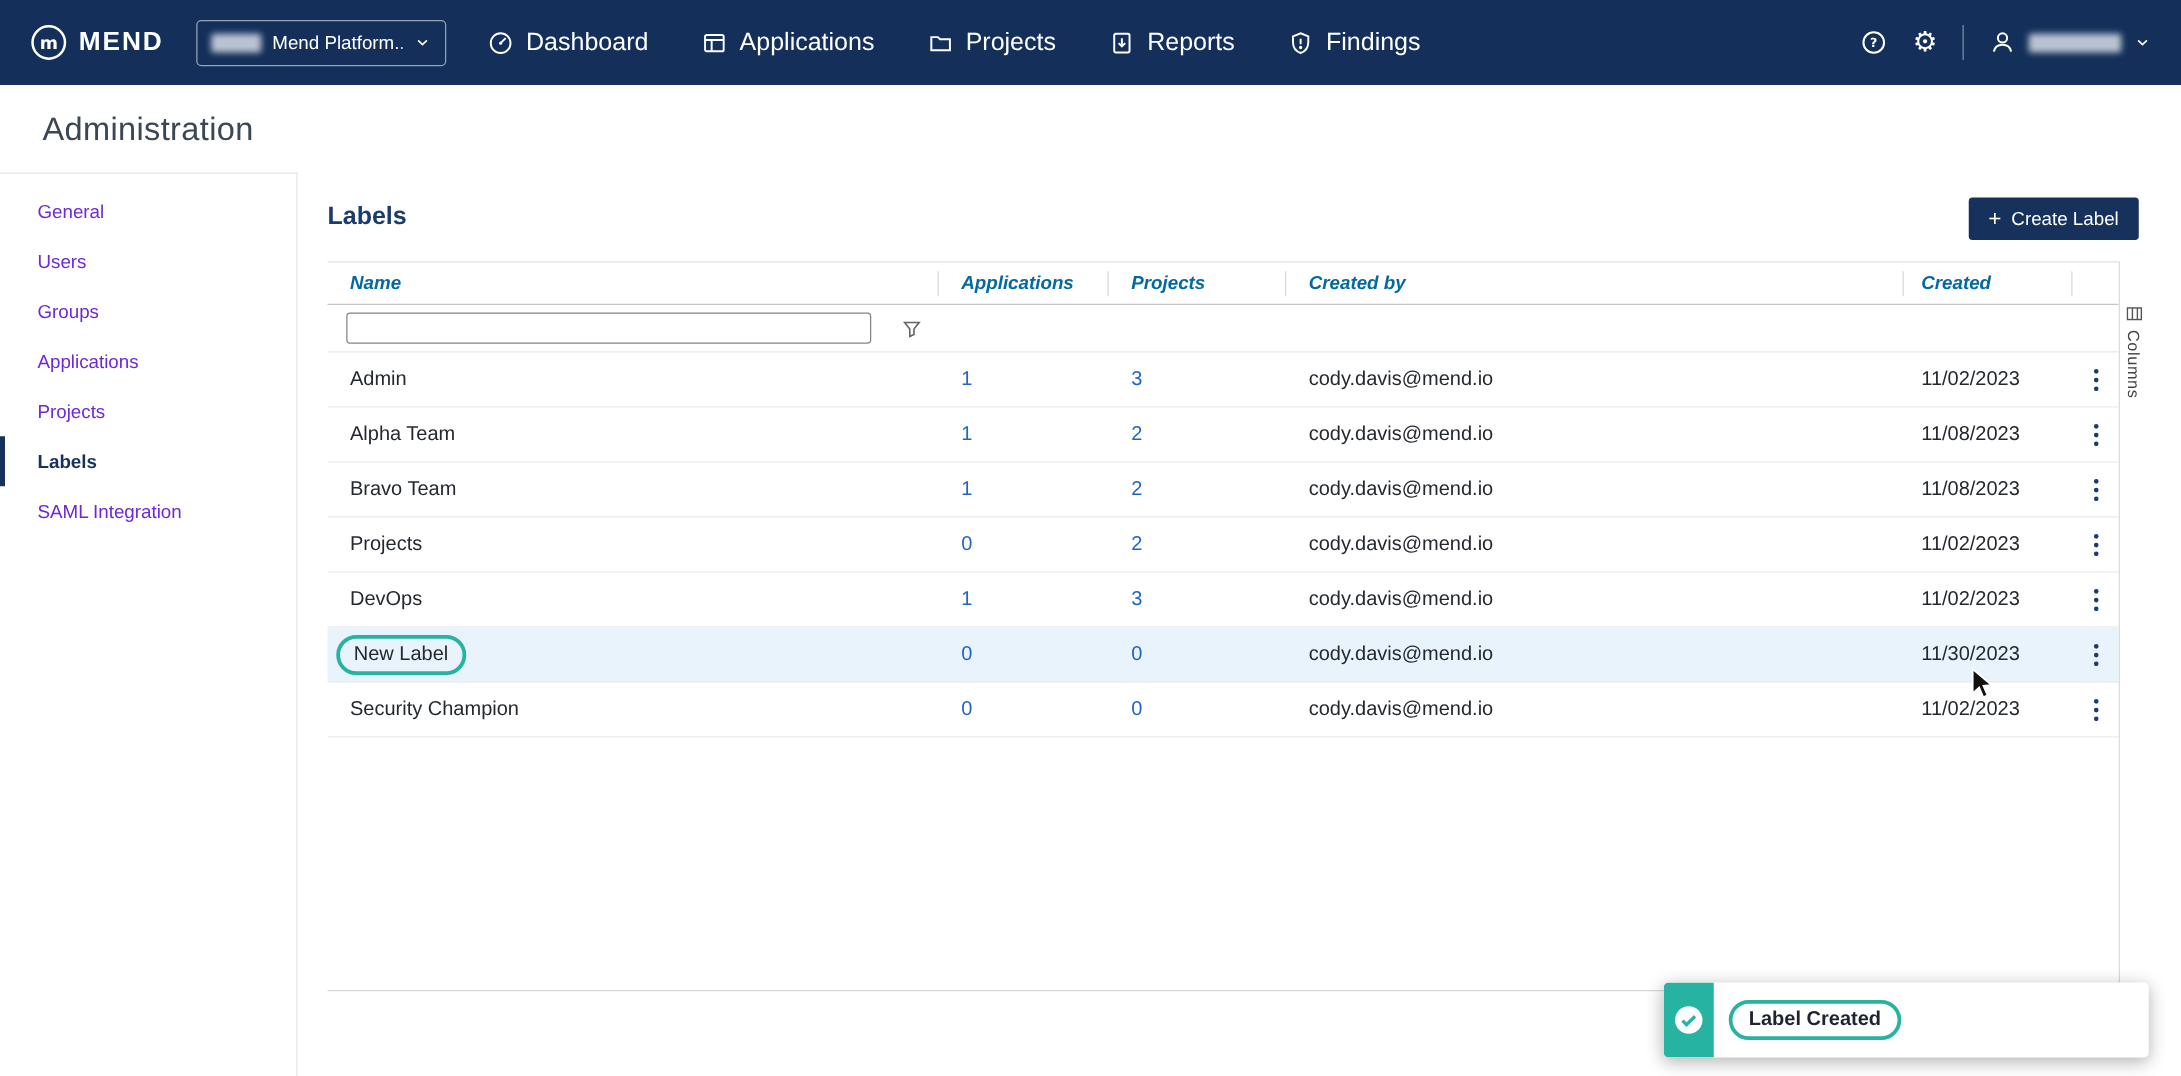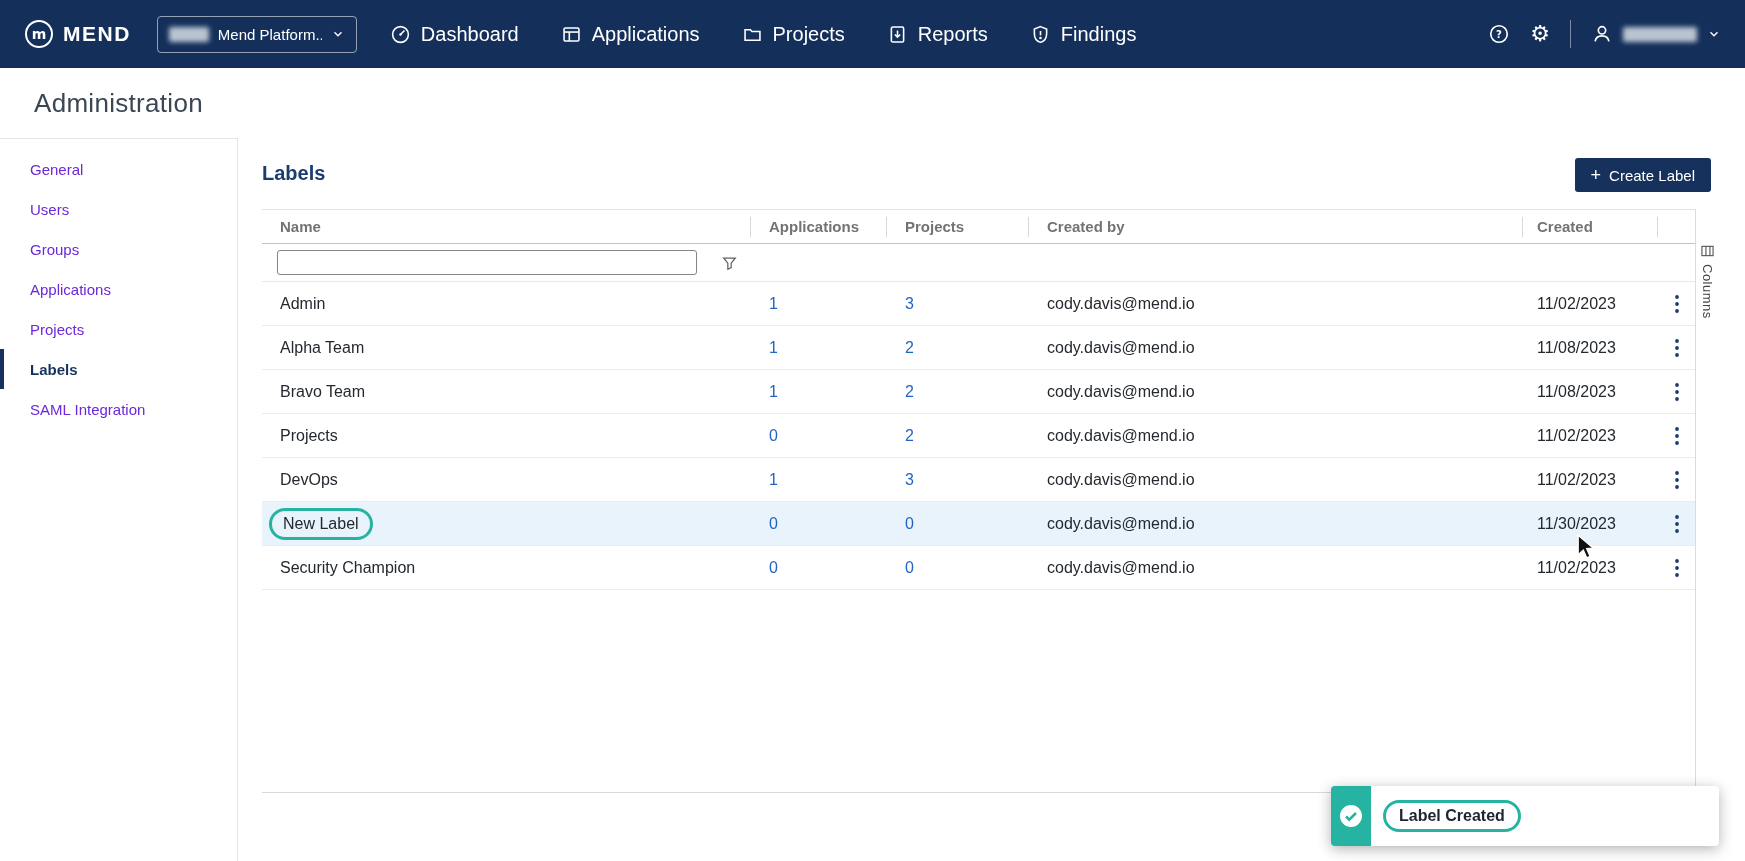--- a/index.html
+++ b/index.html
@@ -44,21 +44,21 @@
   .create-btn { position:absolute; top:20px; right:34px; height:34px; background:#16325c; color:#fff;
                 border:none; border-radius:3px; font-size:15px; font-family:inherit; display:flex;
                 align-items:center; gap:8px; padding:0 16px; cursor:pointer; }
   .create-btn .plus { font-size:18px; font-weight:400; line-height:1; }
 
   
   .table-area { position:absolute; top:71px; left:24px; right:26px; height:584px; display:flex; }
   .table { width:1433px; flex:none; border-top:1px solid #e2e2e2; border-bottom:1px solid #d9d9d9; background:#fff; }
   .grid-row { display:grid; grid-template-columns:489px 136px 142px 494px 135px 37px; }
   .thead { height:34px; border-bottom:1px solid #c3c3c3; }
-  .th { display:flex; align-items:center; padding-left:18px; font-size:15px; font-weight:700; color:#737373; position:relative; }
+  .th { display:flex; align-items:center; padding-left:18px; font-size:15px; font-weight:700; color:#0369a1; position:relative;font-style:italic; }
   .th.tick::after { content:""; position:absolute; right:0; top:7px; height:20px; width:1px; background:#d9d9d9; }
   .th-created { padding-left:14px; }
   .filter-row { height:38px; border-bottom:1px solid #e8e8e8; display:flex; align-items:center; }
   .filter-input { margin-left:15px; width:420px; height:25px; border:1px solid #80858c; border-radius:3px;
                   font-size:14px; padding:0 8px; font-family:inherit; outline:none; }
   .filter-icon-wrap { margin-left:25px; display:flex; align-items:center; cursor:pointer; }
   .tr { height:44px; align-items:center; border-bottom:1px solid #ececec; font-size:16px; color:#24292f; }
   .tr.highlight { background:#e9f3fb; }
   .td { padding-left:18px; overflow:hidden; white-space:nowrap; }
   .td-date { padding-left:14px; }

